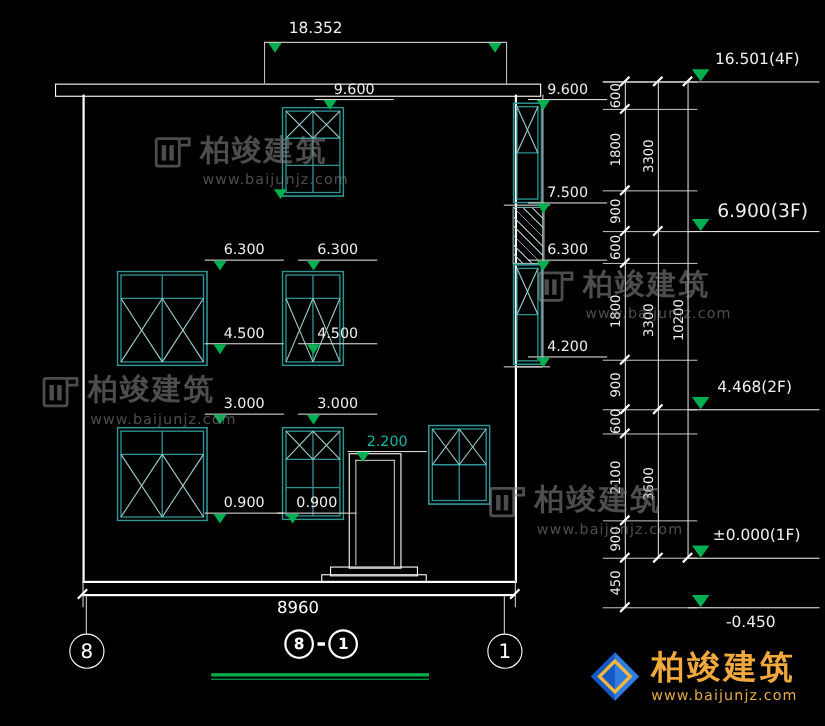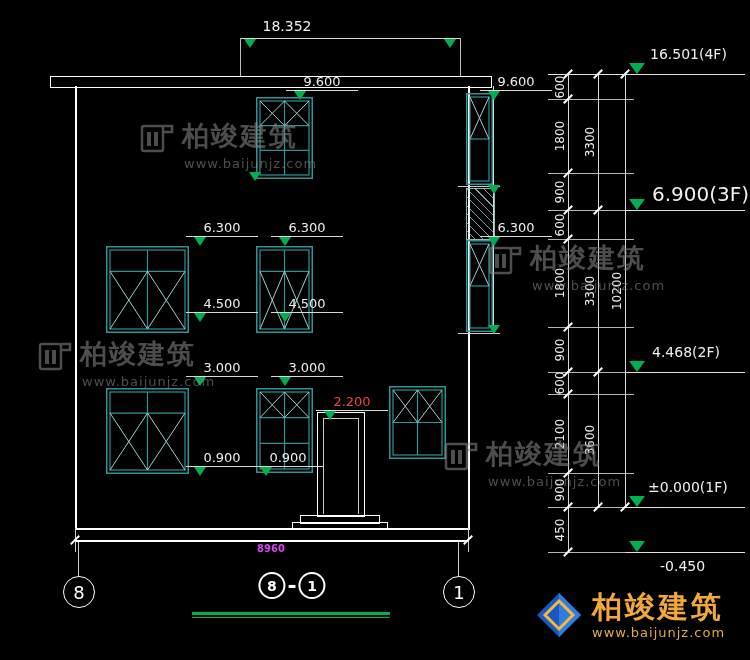--- a/index.html
+++ b/index.html
@@ -142,58 +142,66 @@
         <div style="position: absolute; left: 0px; top: 0px; width: 72px; text-align: center; color: rgb(239, 239, 239); font-size: 13px;">3.000</div>
         <div style="position: absolute; left: 0px; top: 16px; width: 72px; height: 1px; background: rgb(216, 216, 216);"></div>
       </div>
       <div style="position: absolute; left: 194px; top: 377px; width: 0px; height: 0px; border-left: 6px solid transparent; border-right: 6px solid transparent; border-top: 9px solid rgb(0, 176, 80);"></div>
       <div style="position: absolute; left: 271px; top: 360px; width: 72px; height: 30px;">
         <div style="position: absolute; left: 0px; top: 0px; width: 72px; text-align: center; color: rgb(239, 239, 239); font-size: 13px;">3.000</div>
         <div style="position: absolute; left: 0px; top: 16px; width: 72px; height: 1px; background: rgb(216, 216, 216);"></div>
       </div>
       <div style="position: absolute; left: 279px; top: 377px; width: 0px; height: 0px; border-left: 6px solid transparent; border-right: 6px solid transparent; border-top: 9px solid rgb(0, 176, 80);"></div>
       <div style="position: absolute; left: 316px; top: 394px; width: 72px; height: 30px;">
-        <div style="position: absolute; left: 0px; top: 0px; width: 72px; text-align: center; color: #ef4444; font-size: 13px;">2.200</div>
+        <div style="position: absolute; left: 0px; top: 0px; width: 72px; text-align: center; color: #14b8a6; font-size: 13px;">2.200</div>
         <div style="position: absolute; left: 0px; top: 16px; width: 72px; height: 1px; background: rgb(216, 216, 216);"></div>
       </div>
       <div style="position: absolute; left: 324px; top: 411px; width: 0px; height: 0px; border-left: 6px solid transparent; border-right: 6px solid transparent; border-top: 9px solid rgb(0, 176, 80);"></div>
       <div style="position: absolute; left: 186px; top: 450px; width: 72px; height: 30px;">
         <div style="position: absolute; left: 0px; top: 0px; width: 72px; text-align: center; color: rgb(239, 239, 239); font-size: 13px;">0.900</div>
         <div style="position: absolute; left: 0px; top: 16px; width: 72px; height: 1px; background: rgb(216, 216, 216);"></div>
       </div>
       <div style="position: absolute; left: 194px; top: 467px; width: 0px; height: 0px; border-left: 6px solid transparent; border-right: 6px solid transparent; border-top: 9px solid rgb(0, 176, 80);"></div>
       <div style="position: absolute; left: 252px; top: 450px; width: 72px; height: 30px;">
         <div style="position: absolute; left: 0px; top: 0px; width: 72px; text-align: center; color: rgb(239, 239, 239); font-size: 13px;">0.900</div>
         <div style="position: absolute; left: 0px; top: 16px; width: 72px; height: 1px; background: rgb(216, 216, 216);"></div>
       </div>
       <div style="position: absolute; left: 260px; top: 467px; width: 0px; height: 0px; border-left: 6px solid transparent; border-right: 6px solid transparent; border-top: 9px solid rgb(0, 176, 80);"></div>
       <div style="position: absolute; left: 480px; top: 74px; width: 72px; height: 30px;">
         <div style="position: absolute; left: 0px; top: 0px; width: 72px; text-align: center; color: rgb(239, 239, 239); font-size: 13px;">9.600</div>
         <div style="position: absolute; left: 0px; top: 16px; width: 72px; height: 1px; background: rgb(216, 216, 216);"></div>
       </div>
       <div style="position: absolute; left: 488px; top: 91px; width: 0px; height: 0px; border-left: 6px solid transparent; border-right: 6px solid transparent; border-top: 9px solid rgb(0, 176, 80);"></div>
+      <div style="position: absolute; left: 480px; top: 168px; width: 72px; height: 30px;">
+        <div style="position: absolute; left: 0px; top: 0px; width: 72px; text-align: center; color: rgb(239, 239, 239); font-size: 13px;">7.500</div>
+        <div style="position: absolute; left: 0px; top: 16px; width: 72px; height: 1px; background: rgb(216, 216, 216);"></div>
+      </div>
       <div style="position: absolute; left: 488px; top: 185px; width: 0px; height: 0px; border-left: 6px solid transparent; border-right: 6px solid transparent; border-top: 9px solid rgb(0, 176, 80);"></div>
       <div style="position: absolute; left: 480px; top: 220px; width: 72px; height: 30px;">
         <div style="position: absolute; left: 0px; top: 0px; width: 72px; text-align: center; color: rgb(239, 239, 239); font-size: 13px;">6.300</div>
         <div style="position: absolute; left: 0px; top: 16px; width: 72px; height: 1px; background: rgb(216, 216, 216);"></div>
       </div>
       <div style="position: absolute; left: 488px; top: 237px; width: 0px; height: 0px; border-left: 6px solid transparent; border-right: 6px solid transparent; border-top: 9px solid rgb(0, 176, 80);"></div>
+      <div style="position: absolute; left: 480px; top: 308px; width: 72px; height: 30px;">
+        <div style="position: absolute; left: 0px; top: 0px; width: 72px; text-align: center; color: rgb(239, 239, 239); font-size: 13px;">4.200</div>
+        <div style="position: absolute; left: 0px; top: 16px; width: 72px; height: 1px; background: rgb(216, 216, 216);"></div>
+      </div>
       <div style="position: absolute; left: 488px; top: 325px; width: 0px; height: 0px; border-left: 6px solid transparent; border-right: 6px solid transparent; border-top: 9px solid rgb(0, 176, 80);"></div>
       <div style="position: absolute; left: 242px; top: 18px; width: 90px; text-align: center; color: rgb(239, 239, 239); font-size: 14px;">18.352</div>
       <div style="position: absolute; left: 240px; top: 38px; width: 220px; height: 1px; background: rgb(216, 216, 216);"></div>
       <div style="position: absolute; left: 244px; top: 39px; width: 0px; height: 0px; border-left: 6px solid transparent; border-right: 6px solid transparent; border-top: 9px solid rgb(0, 176, 80);"></div>
       <div style="position: absolute; left: 444px; top: 39px; width: 0px; height: 0px; border-left: 6px solid transparent; border-right: 6px solid transparent; border-top: 9px solid rgb(0, 176, 80);"></div>
       <div style="position: absolute; left: 240px; top: 38px; width: 1px; height: 38px; background: rgb(189, 189, 189);"></div>
       <div style="position: absolute; left: 460px; top: 38px; width: 1px; height: 38px; background: rgb(189, 189, 189);"></div>
       <div style="position: absolute; left: 75px; top: 540px; width: 393px; height: 1.5px; background: rgb(255, 255, 255);"></div>
       <div style="position: absolute; left: 75px; top: 528px; width: 1px; height: 24px; background: rgb(204, 204, 204);"></div>
       <div style="position: absolute; left: 69px; top: 539px; width: 12px; height: 2px; background: rgb(255, 255, 255); transform: rotate(-45deg);"></div>
       <div style="position: absolute; left: 468px; top: 528px; width: 1px; height: 24px; background: rgb(204, 204, 204);"></div>
       <div style="position: absolute; left: 462px; top: 539px; width: 12px; height: 2px; background: rgb(255, 255, 255); transform: rotate(-45deg);"></div>
-      <div style="position: absolute; left: 231px; top: 543px; width: 80px; text-align: center; color: #d946ef; font-size: 10px; font-weight: bold;">8960</div>
+      <div style="position: absolute; left: 231px; top: 543px; width: 80px; text-align: center; color: #ffffff; font-size: 15px;">8960</div>
       <div style="position: absolute; left: 78px; top: 542px; width: 1px; height: 34px; background: rgb(204, 204, 204);"></div>
       <div style="position: absolute; left: 63px; top: 576px; width: 30px; height: 30px; color: rgb(255, 255, 255); font-size: 18px; border: 1.5px solid rgb(255, 255, 255); border-radius: 50%; display: flex; align-items: center; justify-content: center;">8</div>
       <div style="position: absolute; left: 458px; top: 542px; width: 1px; height: 34px; background: rgb(204, 204, 204);"></div>
       <div style="position: absolute; left: 443px; top: 576px; width: 30px; height: 30px; color: rgb(255, 255, 255); font-size: 18px; border: 1.5px solid rgb(255, 255, 255); border-radius: 50%; display: flex; align-items: center; justify-content: center;">1</div>
       <div style="position: absolute; left: 548px; top: 74px; width: 86px; height: 1px; background: rgb(181, 181, 181);"></div>
       <div style="position: absolute; left: 548px; top: 99px; width: 86px; height: 1px; background: rgb(181, 181, 181);"></div>
       <div style="position: absolute; left: 548px; top: 173px; width: 86px; height: 1px; background: rgb(181, 181, 181);"></div>
       <div style="position: absolute; left: 548px; top: 210px; width: 86px; height: 1px; background: rgb(181, 181, 181);"></div>
       <div style="position: absolute; left: 548px; top: 239px; width: 86px; height: 1px; background: rgb(181, 181, 181);"></div>
       <div style="position: absolute; left: 548px; top: 327px; width: 86px; height: 1px; background: rgb(181, 181, 181);"></div>
@@ -234,21 +242,21 @@
       <div style="position: absolute; left: 556px; top: 431.5px; width: 70px; height: 16px; text-align: center; color: rgb(239, 239, 239); font-size: 12px; transform: rotate(-90deg);">3600</div>
       <div style="position: absolute; left: 625px; top: 74px; width: 1px; height: 433px; background: rgb(216, 216, 216);"></div>
       <div style="position: absolute; left: 619px; top: 73px; width: 12px; height: 2px; background: rgb(255, 255, 255); transform: rotate(-45deg);"></div>
       <div style="position: absolute; left: 619px; top: 506px; width: 12px; height: 2px; background: rgb(255, 255, 255); transform: rotate(-45deg);"></div>
       <div style="position: absolute; left: 583px; top: 282.5px; width: 70px; height: 16px; text-align: center; color: rgb(239, 239, 239); font-size: 12px; transform: rotate(-90deg);">10200</div>
       <div style="position: absolute; left: 548px; top: 74px; width: 197px; height: 1px; background: rgb(224, 224, 224);"></div>
       <div style="position: absolute; left: 629px; top: 63px; width: 0px; height: 0px; border-left: 8px solid transparent; border-right: 8px solid transparent; border-top: 11px solid rgb(0, 176, 80);"></div>
       <div style="position: absolute; left: 650px; top: 46px; color: rgb(239, 239, 239); font-size: 14px; white-space: nowrap;">16.501(4F)</div>
       <div style="position: absolute; left: 626px; top: 210px; width: 119px; height: 1px; background: rgb(224, 224, 224);"></div>
       <div style="position: absolute; left: 629px; top: 199px; width: 0px; height: 0px; border-left: 8px solid transparent; border-right: 8px solid transparent; border-top: 11px solid rgb(0, 176, 80);"></div>
-      <div style="position: absolute; left: 652px; top: 182px; color: rgb(239, 239, 239); font-size: 20px; white-space: nowrap;">6.900(3F)</div>
+      <div style="position: absolute; left: 652px; top: 182px; color: rgb(239, 239, 239); font-size: 17px; white-space: nowrap;">6.900(3F)</div>
       <div style="position: absolute; left: 626px; top: 372px; width: 119px; height: 1px; background: rgb(224, 224, 224);"></div>
       <div style="position: absolute; left: 629px; top: 361px; width: 0px; height: 0px; border-left: 8px solid transparent; border-right: 8px solid transparent; border-top: 11px solid rgb(0, 176, 80);"></div>
       <div style="position: absolute; left: 652px; top: 344px; color: rgb(239, 239, 239); font-size: 14px; white-space: nowrap;">4.468(2F)</div>
       <div style="position: absolute; left: 626px; top: 507px; width: 119px; height: 1px; background: rgb(224, 224, 224);"></div>
       <div style="position: absolute; left: 629px; top: 496px; width: 0px; height: 0px; border-left: 8px solid transparent; border-right: 8px solid transparent; border-top: 11px solid rgb(0, 176, 80);"></div>
       <div style="position: absolute; left: 648px; top: 479px; color: rgb(239, 239, 239); font-size: 14px; white-space: nowrap;">±0.000(1F)</div>
       <div style="position: absolute; left: 626px; top: 552px; width: 119px; height: 1px; background: rgb(224, 224, 224);"></div>
       <div style="position: absolute; left: 629px; top: 541px; width: 0px; height: 0px; border-left: 8px solid transparent; border-right: 8px solid transparent; border-top: 11px solid rgb(0, 176, 80);"></div>
       <div style="position: absolute; left: 660px; top: 558px; color: rgb(239, 239, 239); font-size: 14px; white-space: nowrap;">-0.450</div>
       <div style="position: absolute; left: 140px; top: 118px; width: 210px; height: 76px; color: rgb(141, 141, 141); opacity: 0.55;">

